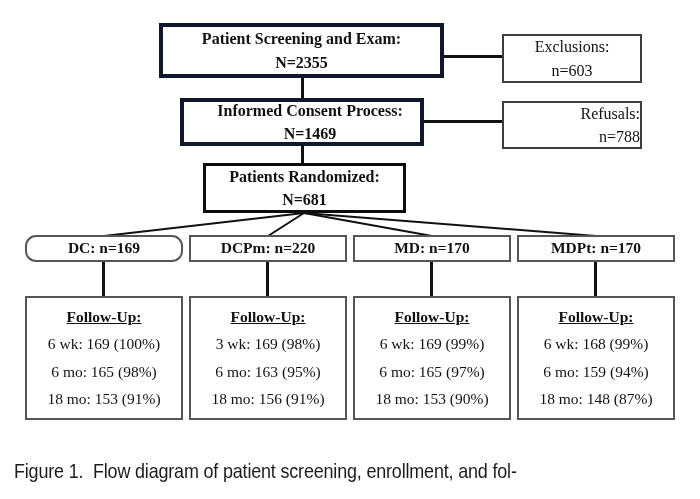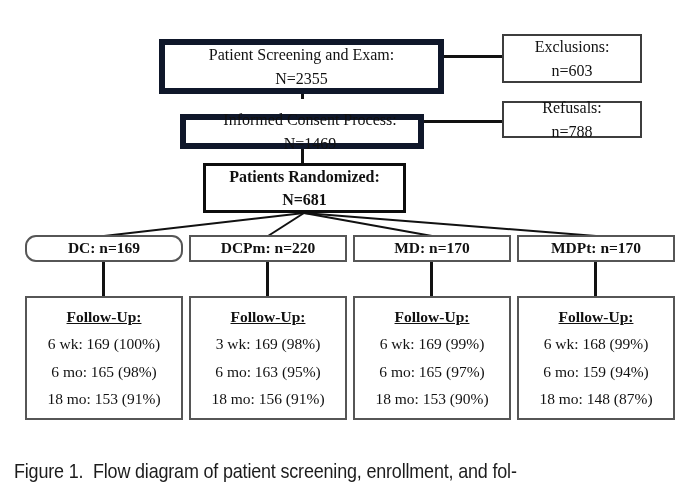--- a/index.html
+++ b/index.html
@@ -15,21 +15,21 @@
   .box {
     position: absolute;
     box-sizing: border-box;
     background: #ffffff;
     text-align: center;
     display: flex;
     flex-direction: column;
     justify-content: center;
     line-height: 1.45;
   }
-  .box-main   { border: 6px solid #0f172a; font-weight: normal; font-size: 16px; margin-top: 16px; }
+  .box-main   { border: 4px solid #0f172a; font-weight: bold; font-size: 16px; }
   .box-side   { border: 2px solid #3d3d3d; font-weight: normal; font-size: 16px; }
   .box-rand   { border: 3px solid #0d0d0d; font-weight: bold; font-size: 16px; }
   .box-group  { border: 2px solid #565656; font-weight: bold; font-size: 15.5px; }
   .box-follow { border: 2px solid #565656; font-size: 15.5px;
                 justify-content: space-around; padding: 5px 0; }
   .fu-head { font-weight: bold; text-decoration: underline; }
   .fu-row  { font-weight: normal; }
   .hline, .vline { position: absolute; background: #111111; }
   .fan { position: absolute; left: 0; top: 0; pointer-events: none; }
   .caption {
@@ -72,26 +72,26 @@
   <div class="box box-main" style="left:159px; top:23px; width:285px; height:55px;">
     <div>Patient Screening and Exam:</div>
     <div>N=2355</div>
   </div>
 
   <div class="box box-side" style="left:502px; top:34px; width:140px; height:49px;">
     <div>Exclusions:</div>
     <div>n=603</div>
   </div>
 
-  <div class="box box-main" style="left:180px; top:98px; width:244px; height:35px;padding-left:16px;">
+  <div class="box box-main" style="left:180px; top:98px; width:244px; height:48px;padding-left:16px;">
     <div>Informed Consent Process:</div>
     <div>N=1469</div>
   </div>
 
-  <div class="box box-side" style="left:502px; top:101px; width:140px; height:37px;">
+  <div class="box box-side" style="left:502px; top:101px; width:140px; height:48px;text-align:right;">
     <div>Refusals:</div>
     <div>n=788</div>
   </div>
 
   <div class="box box-rand" style="left:203px; top:163px; width:203px; height:50px;">
     <div>Patients Randomized:</div>
     <div>N=681</div>
   </div>
 
   <div class="box box-group" style="left:25px; top:235px; width:158px; height:27px;border-radius:11px;">

